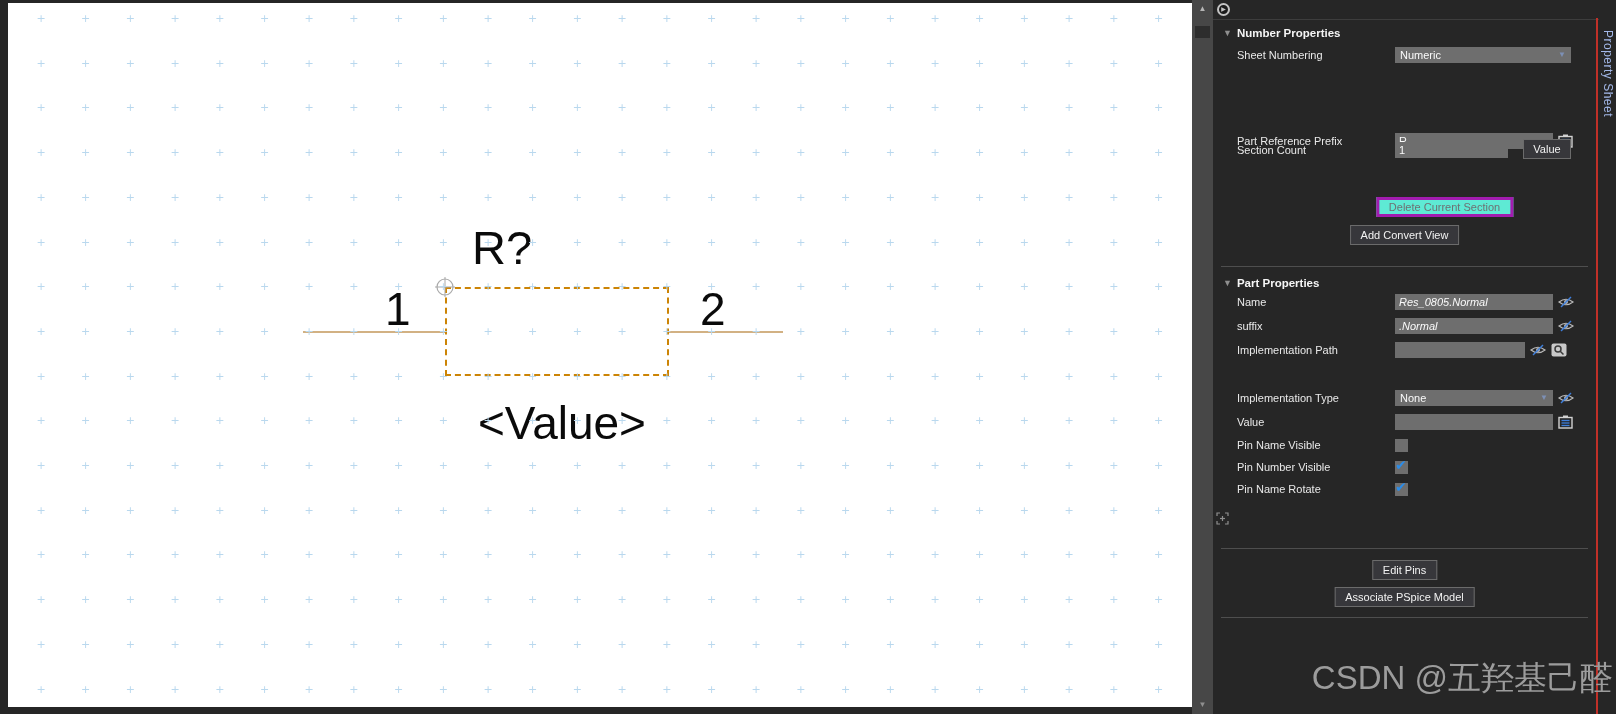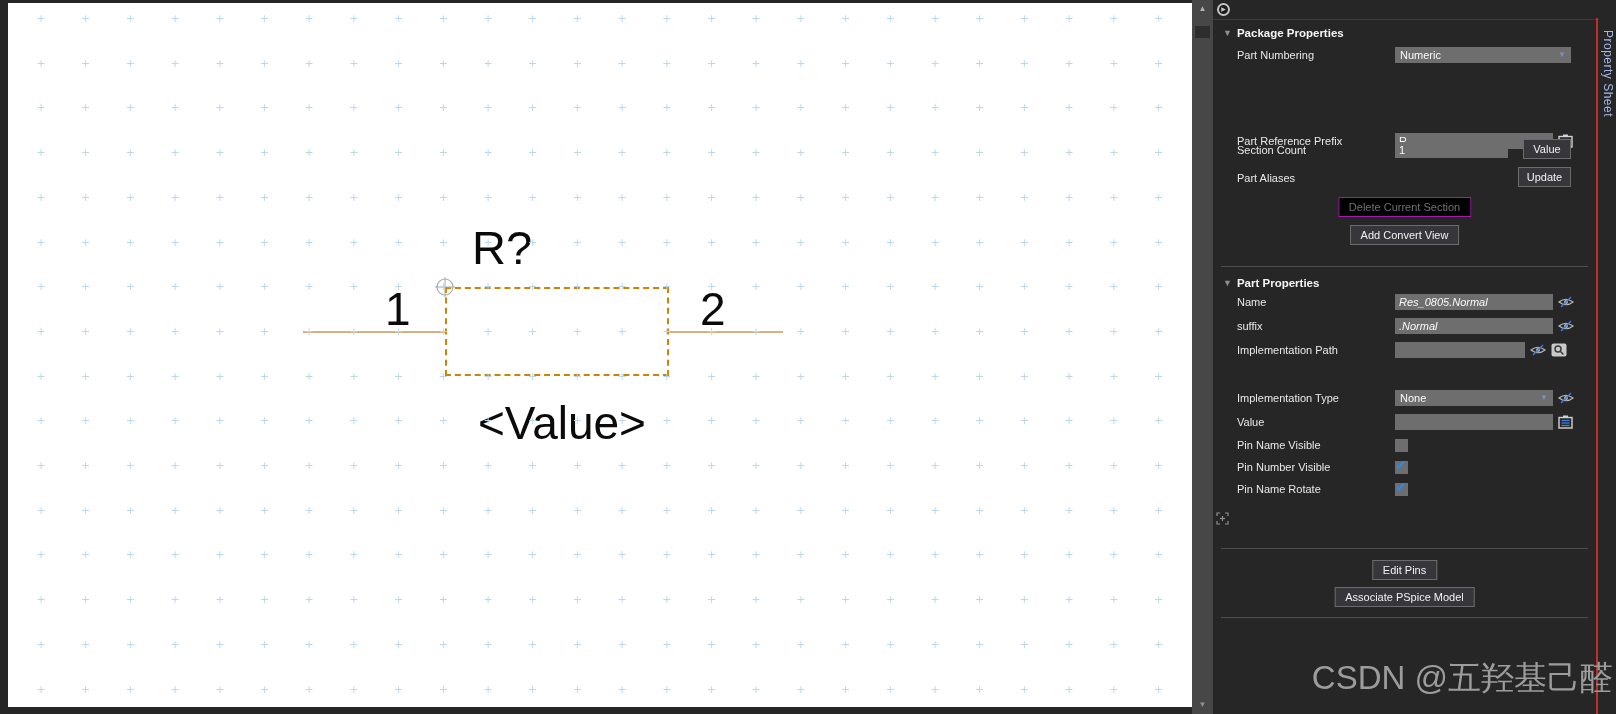--- a/index.html
+++ b/index.html
@@ -61,21 +61,21 @@
   .dropdown .dval { flex:1; }
   .darrow { color:#7d90b5; font-size:8px; }
 
   .icon-slot { margin-left:5px; display:flex; align-items:center; }
 
   .pbtn { position:absolute; height:20px; background:#37373b; border:1px solid #6b6b6b;
           color:#f2f2f2; font-size:11px; display:flex; align-items:center;
           justify-content:center; padding:0 10px; white-space:nowrap;
           font-family:"Liberation Sans","DejaVu Sans",sans-serif; }
   .pbtn.centered { left:50%; transform:translateX(-50%); }
-  .pbtn.disabled { background:#000000; border:1px solid #a21caf; color:#6e7073; }
+  .pbtn.disabled { background:#5eead4; border:3px solid #a21caf; color:#6e7073;margin-left:40px; }
 
   .checkbox { width:13px; height:13px; background:#6e6e6e; position:relative; flex:none; }
   .checkmark { position:absolute; left:0px; top:-3px; color:#2b8ce8; font-weight:bold;
                font-size:14px; line-height:14px; }
 
   .divider { position:absolute; left:8px; width:367px; height:1px; background:#4e4e4e; }
 
   #crosshair-slot { position:absolute; left:3px; top:512px; }
 
   
@@ -530,25 +530,25 @@
 </div>
 
 <div id="panel">
 
   <div id="panel-strip">
     <div id="pin-icon">▶</div>
   </div>
 
   <div class="sechdr" style="top:26px">
     <span class="sec-arrow">▼</span>
-    <span class="sec-title">Package Properties</span>
+    <span class="sec-title">Number Properties</span>
   </div>
 
   <div class="prow" style="top:46px">
-    <span class="plabel">Part Numbering</span>
+    <span class="plabel">Sheet Numbering</span>
     <div class="dropdown w-wide">
       <span class="dval">Numeric</span>
       <span class="darrow">▼</span>
     </div>
   </div>
 
 
 
   <div class="prow" style="top:132px">
     <span class="plabel">Part Reference Prefix</span>
@@ -563,24 +563,20 @@
       </svg>
     </span>
   </div>
 
   <div class="prow" style="top:139px;height:21px">
     <span class="plabel">Section Count</span>
     <input class="pfield w-short" readonly="" value="1" style="">
     <button class="pbtn" style="left:286px;width:48px;top:0;padding:0">Value</button>
   </div>
 
-  <div class="prow" style="top:167px;height:21px">
-    <span class="plabel">Part Aliases</span>
-    <button class="pbtn" style="left:281px;width:53px;top:0;padding:0">Update</button>
-  </div>
 
   <button class="pbtn disabled centered" style="top:197px">Delete Current Section</button>
   <button class="pbtn centered" style="top:225px">Add Convert View</button>
 
   <div class="divider" style="top:266px"></div>
 
   <div class="sechdr" style="top:276px">
     <span class="sec-arrow">▼</span>
     <span class="sec-title">Part Properties</span>
   </div>

